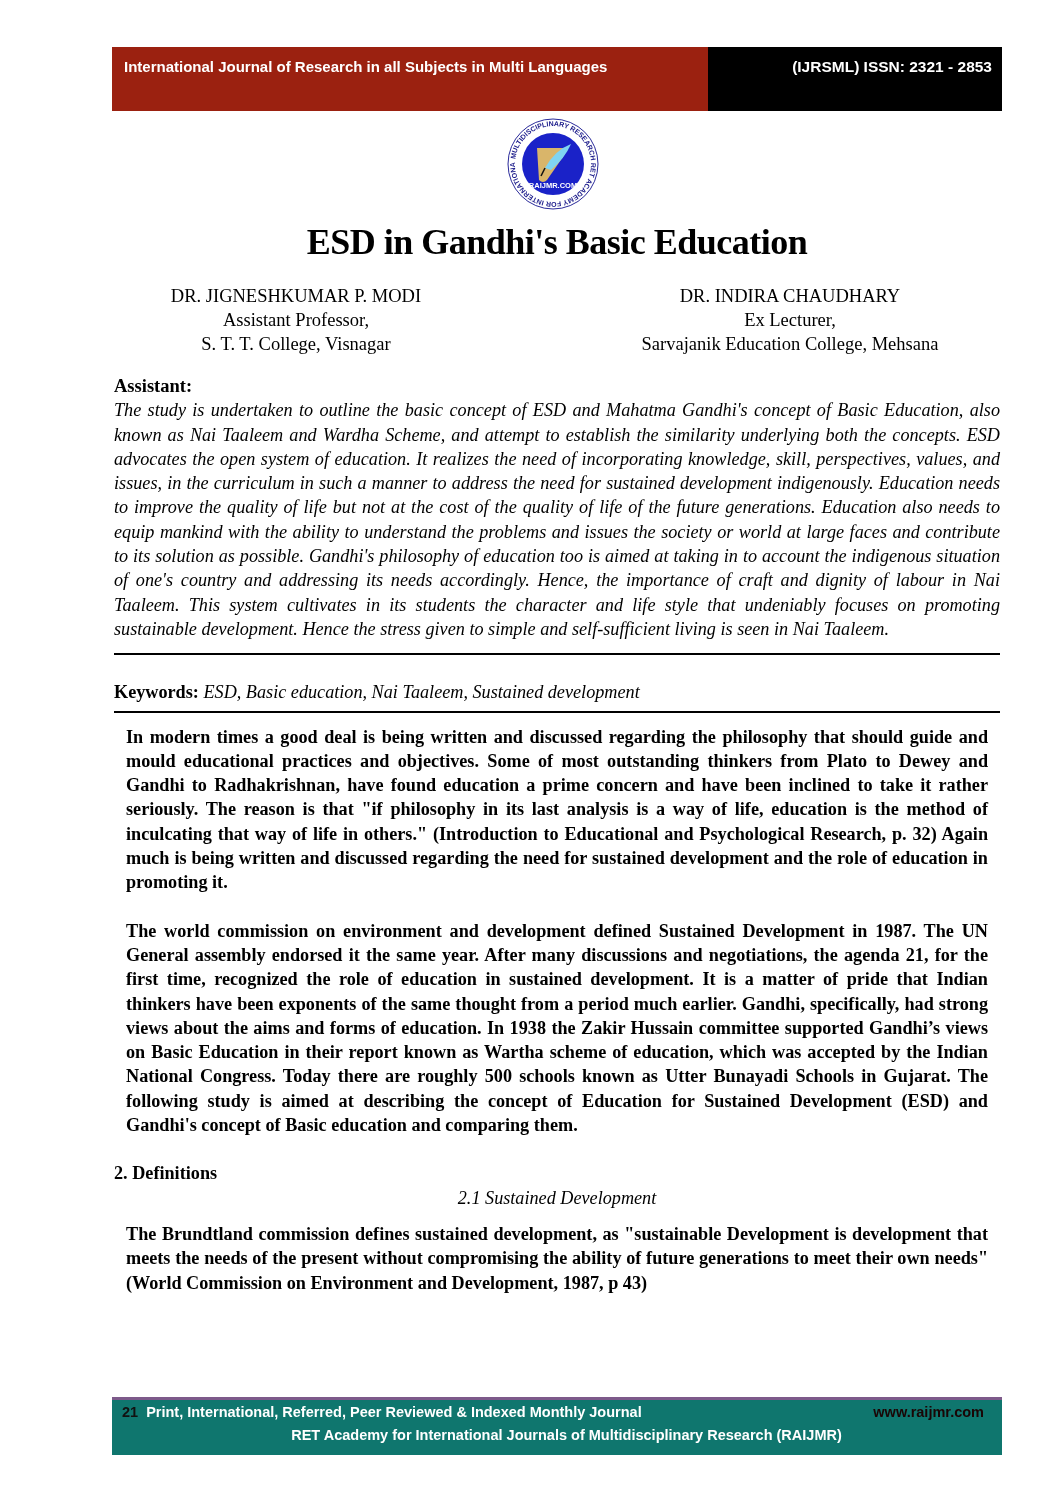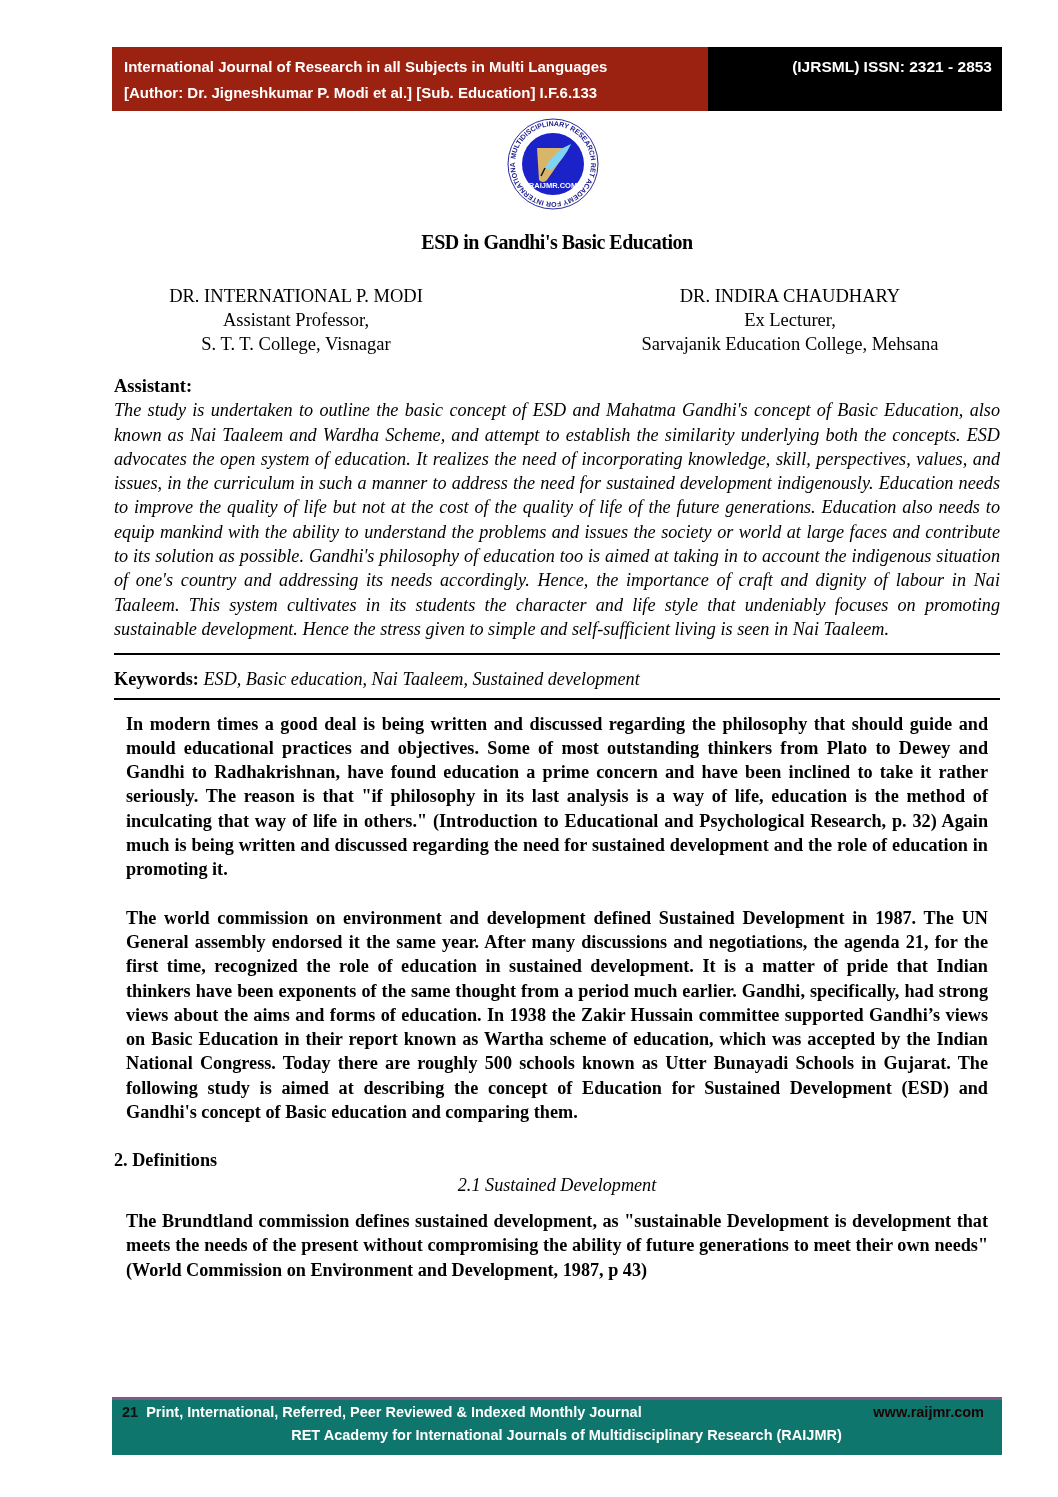--- a/index.html
+++ b/index.html
@@ -13,33 +13,33 @@
     .hdr-right { background: #000000; flex: 1; height: 64px; color: #ffffff;
       font-family: "Liberation Sans", sans-serif; font-weight: bold; font-size: 15.5px;
       text-align: right; padding: 7px 10px 0 0; box-sizing: border-box; line-height: 26px; }
     .hdr div.line { white-space: nowrap; }
 
     .logo { position: absolute; left: 507px; top: 118px; width: 92px; height: 92px; }
 
     .content { position: absolute; left: 114px; top: 222px; width: 886px;
       font-family: "Liberation Serif", serif; color: #000; font-size: 18.2px; line-height: 24.3px; }
 
-    .title { text-align: center; font-weight: bold; font-size: 20px; line-height: 40px;
+    .title { text-align: center; font-weight: bold; font-size: 36px; line-height: 40px;
       margin: 0; letter-spacing: -0.5px; }
 
     .authors { display: flex; justify-content: space-between; margin-top: 22px; }
     .author { text-align: center; font-size: 18.5px; line-height: 24px; }
     .author.a1 { width: 360px; margin-left: 2px; }
     .author.a2 { width: 420px; margin-right: 0; }
 
     .abstract-label { font-weight: bold; margin-top: 18px; font-size: 18.5px; }
     .abstract-body { font-style: italic; text-align: justify; }
 
     .rule { border: none; border-top: 2.2px solid #000; margin: 12px 0 0 0; }
-    .keywords { margin-top: 12px; }
+    .keywords { margin-top: 25px; }
     .keywords .kl { font-weight: bold; }
     .keywords .kv { font-style: italic; }
 
     .sec-h { font-weight: bold; margin-top: 18px; }
     .sub-h { font-weight: normal; font-style: italic; text-align: center; }
     p.body { margin: 12px; text-align: justify; font-weight: bold; }
     p.gap { margin-top: 24px; }
 
     .ftr { position: absolute; left: 112px; top: 1397px; width: 890px; height: 58px;
       background: #0f766e; border-top: 3px solid #7d5a8a; box-sizing: border-box;
@@ -50,21 +50,20 @@
     .site { color: #1a0505; }
   </style>
 </head>
 <body>
 
 <div class="page">
 
   <div class="hdr">
     <div class="hdr-left">
       <div class="line">International Journal of Research in all Subjects in Multi Languages</div>
-      <div class="line">[Author: Dr. Jigneshkumar P. Modi et al.] [Sub. Education] I.F.6.133</div>
     </div>
     <div class="hdr-right">
       <div class="line">(IJRSML) ISSN: 2321 - 2853</div>
     </div>
   </div>
 
   <div class="logo">
     <svg width="92" height="92" viewBox="0 0 92 92">
       <defs>
         <path id="ringpath" d="M46,46 m-38,0 a38,38 0 1,1 76,0 a38,38 0 1,1 -76,0"></path>
@@ -79,21 +78,21 @@
       <path d="M38 50 L34 58" stroke="#111" stroke-width="1.5"></path>
       <text x="46" y="70" text-anchor="middle" font-family="Liberation Sans, sans-serif" font-size="7.5" font-weight="bold" fill="#ffffff">RAIJMR.COM</text>
     </svg>
   </div>
 
   <div class="content">
     <h1 class="title">ESD in Gandhi's Basic Education</h1>
 
     <div class="authors">
       <div class="author a1">
-        <div>DR. INTERNATIONAL P. MODI</div>
+        <div>DR. JIGNESHKUMAR P. MODI</div>
         <div>Assistant Professor,</div>
         <div>S. T. T. College, Visnagar</div>
       </div>
       <div class="author a2">
         <div>DR. INDIRA CHAUDHARY</div>
         <div>Ex Lecturer,</div>
         <div>Sarvajanik Education College, Mehsana</div>
       </div>
     </div>
 

